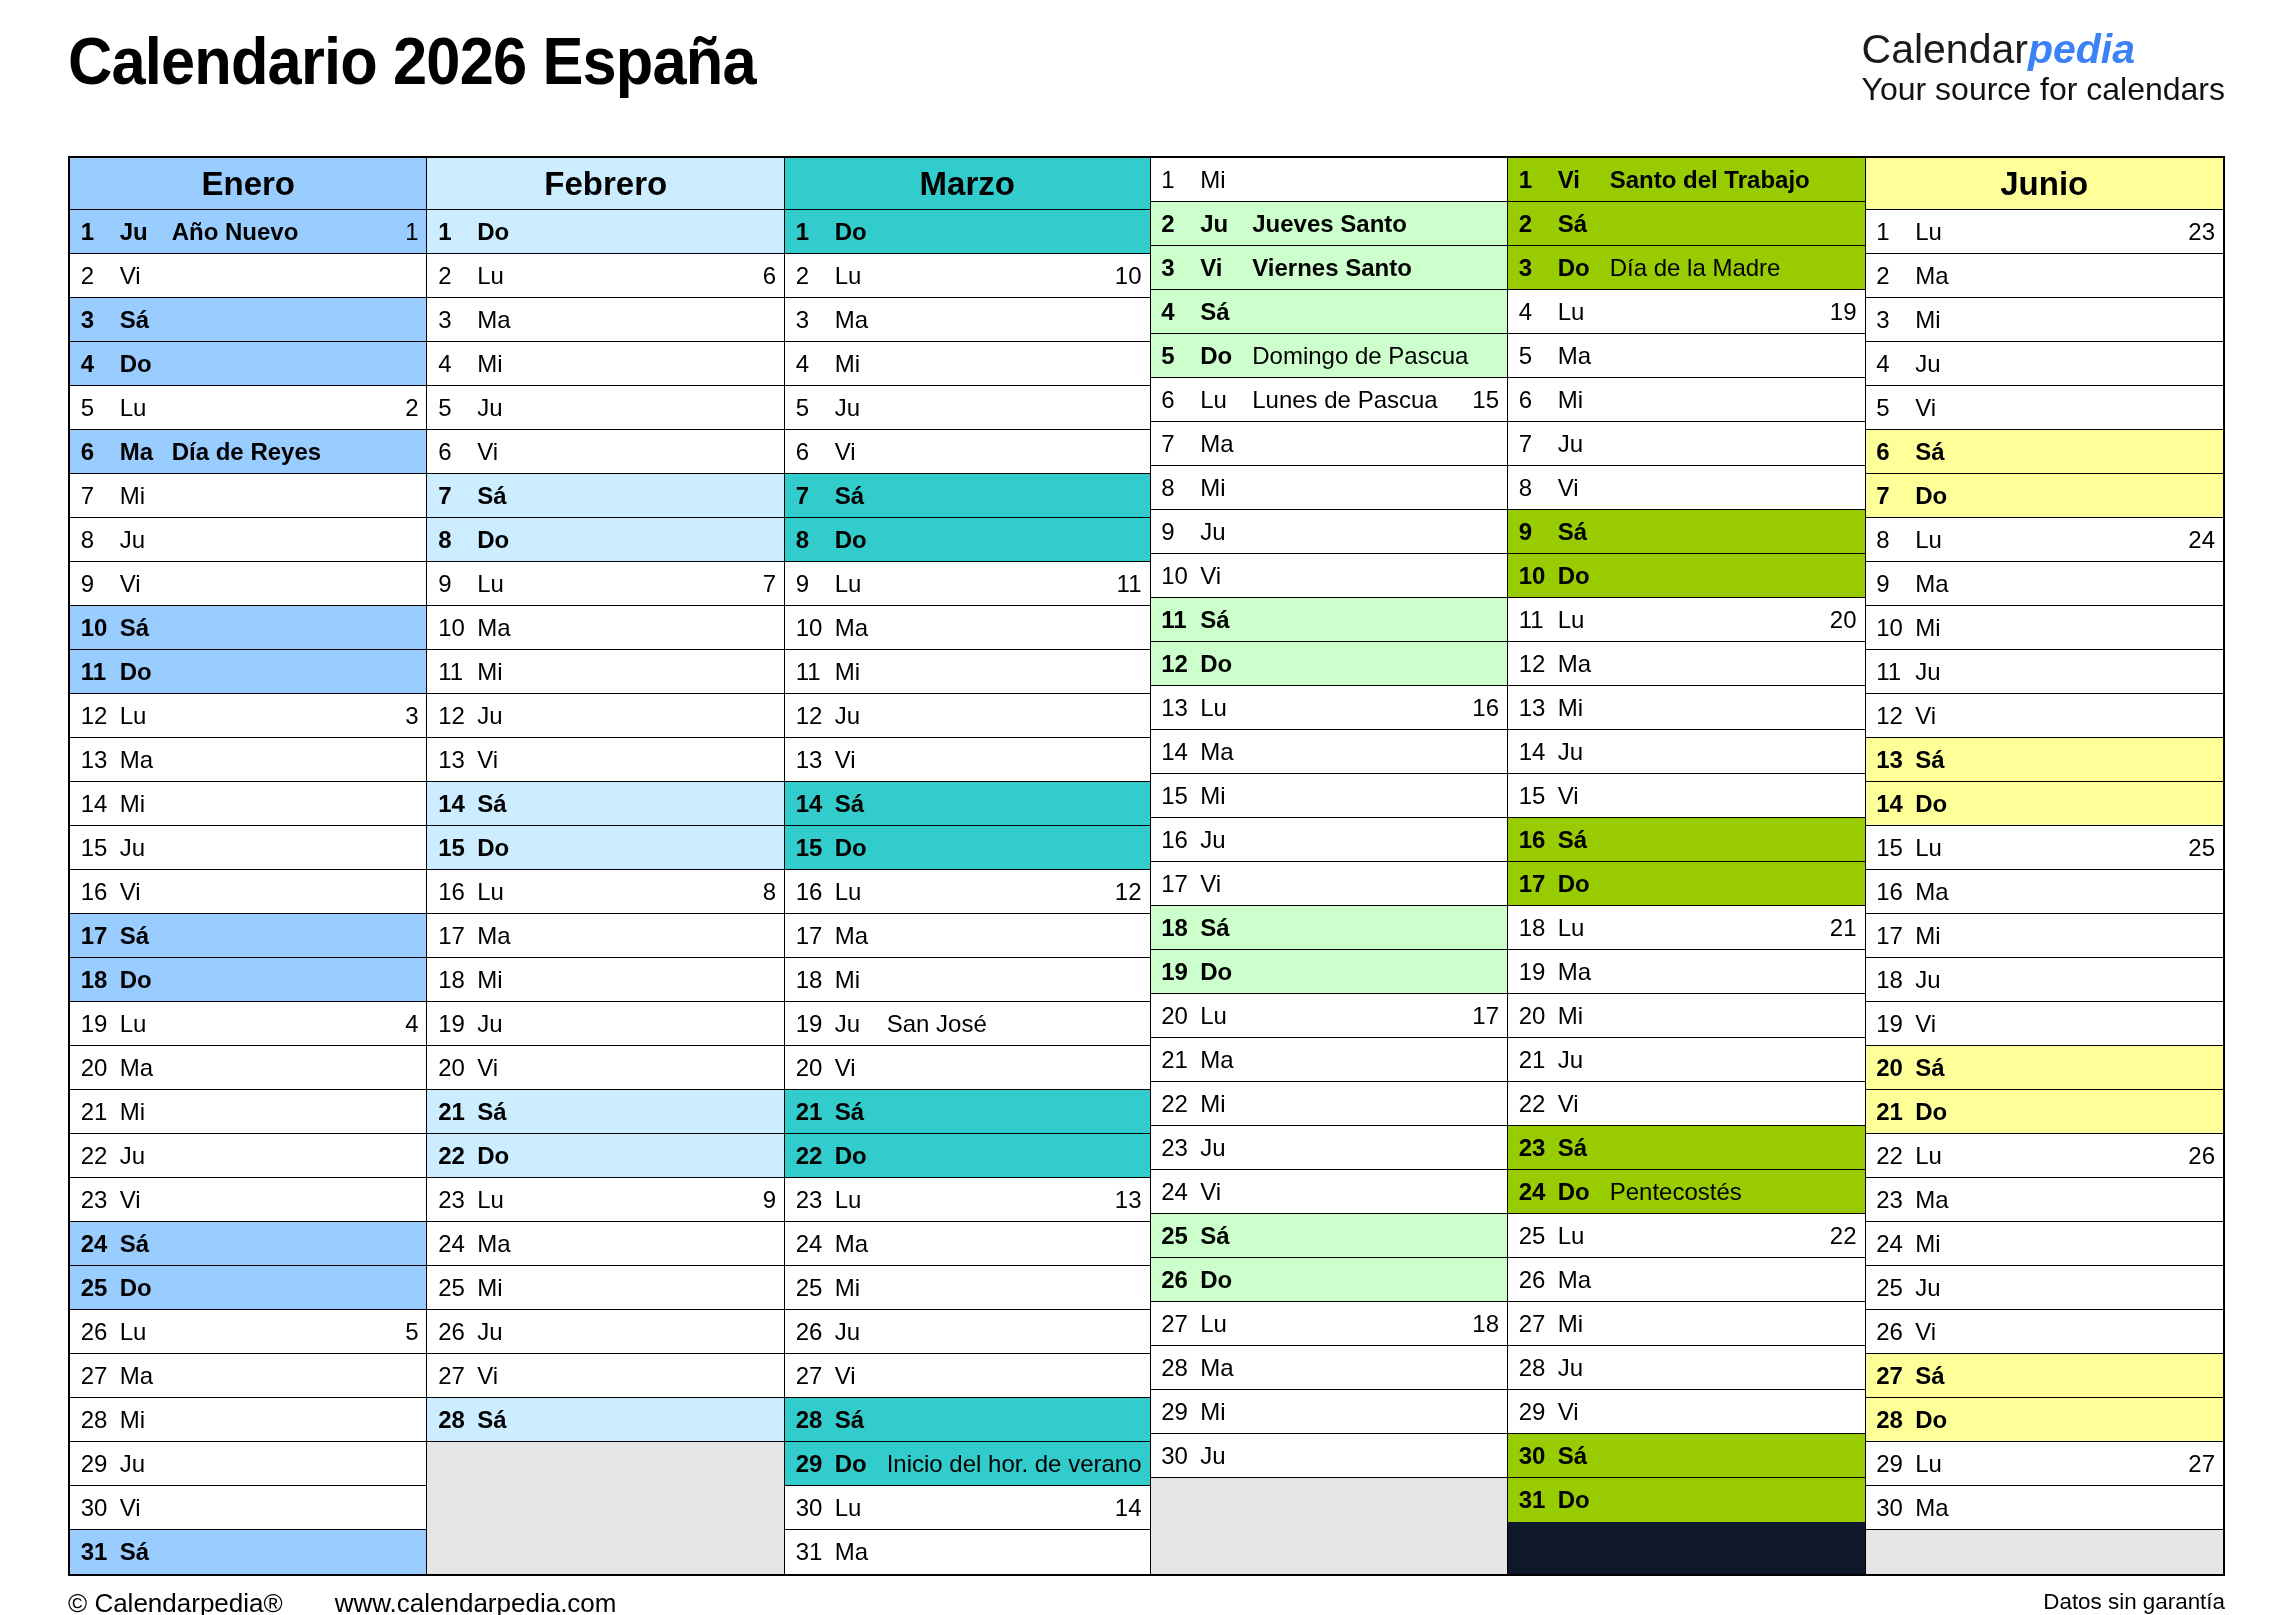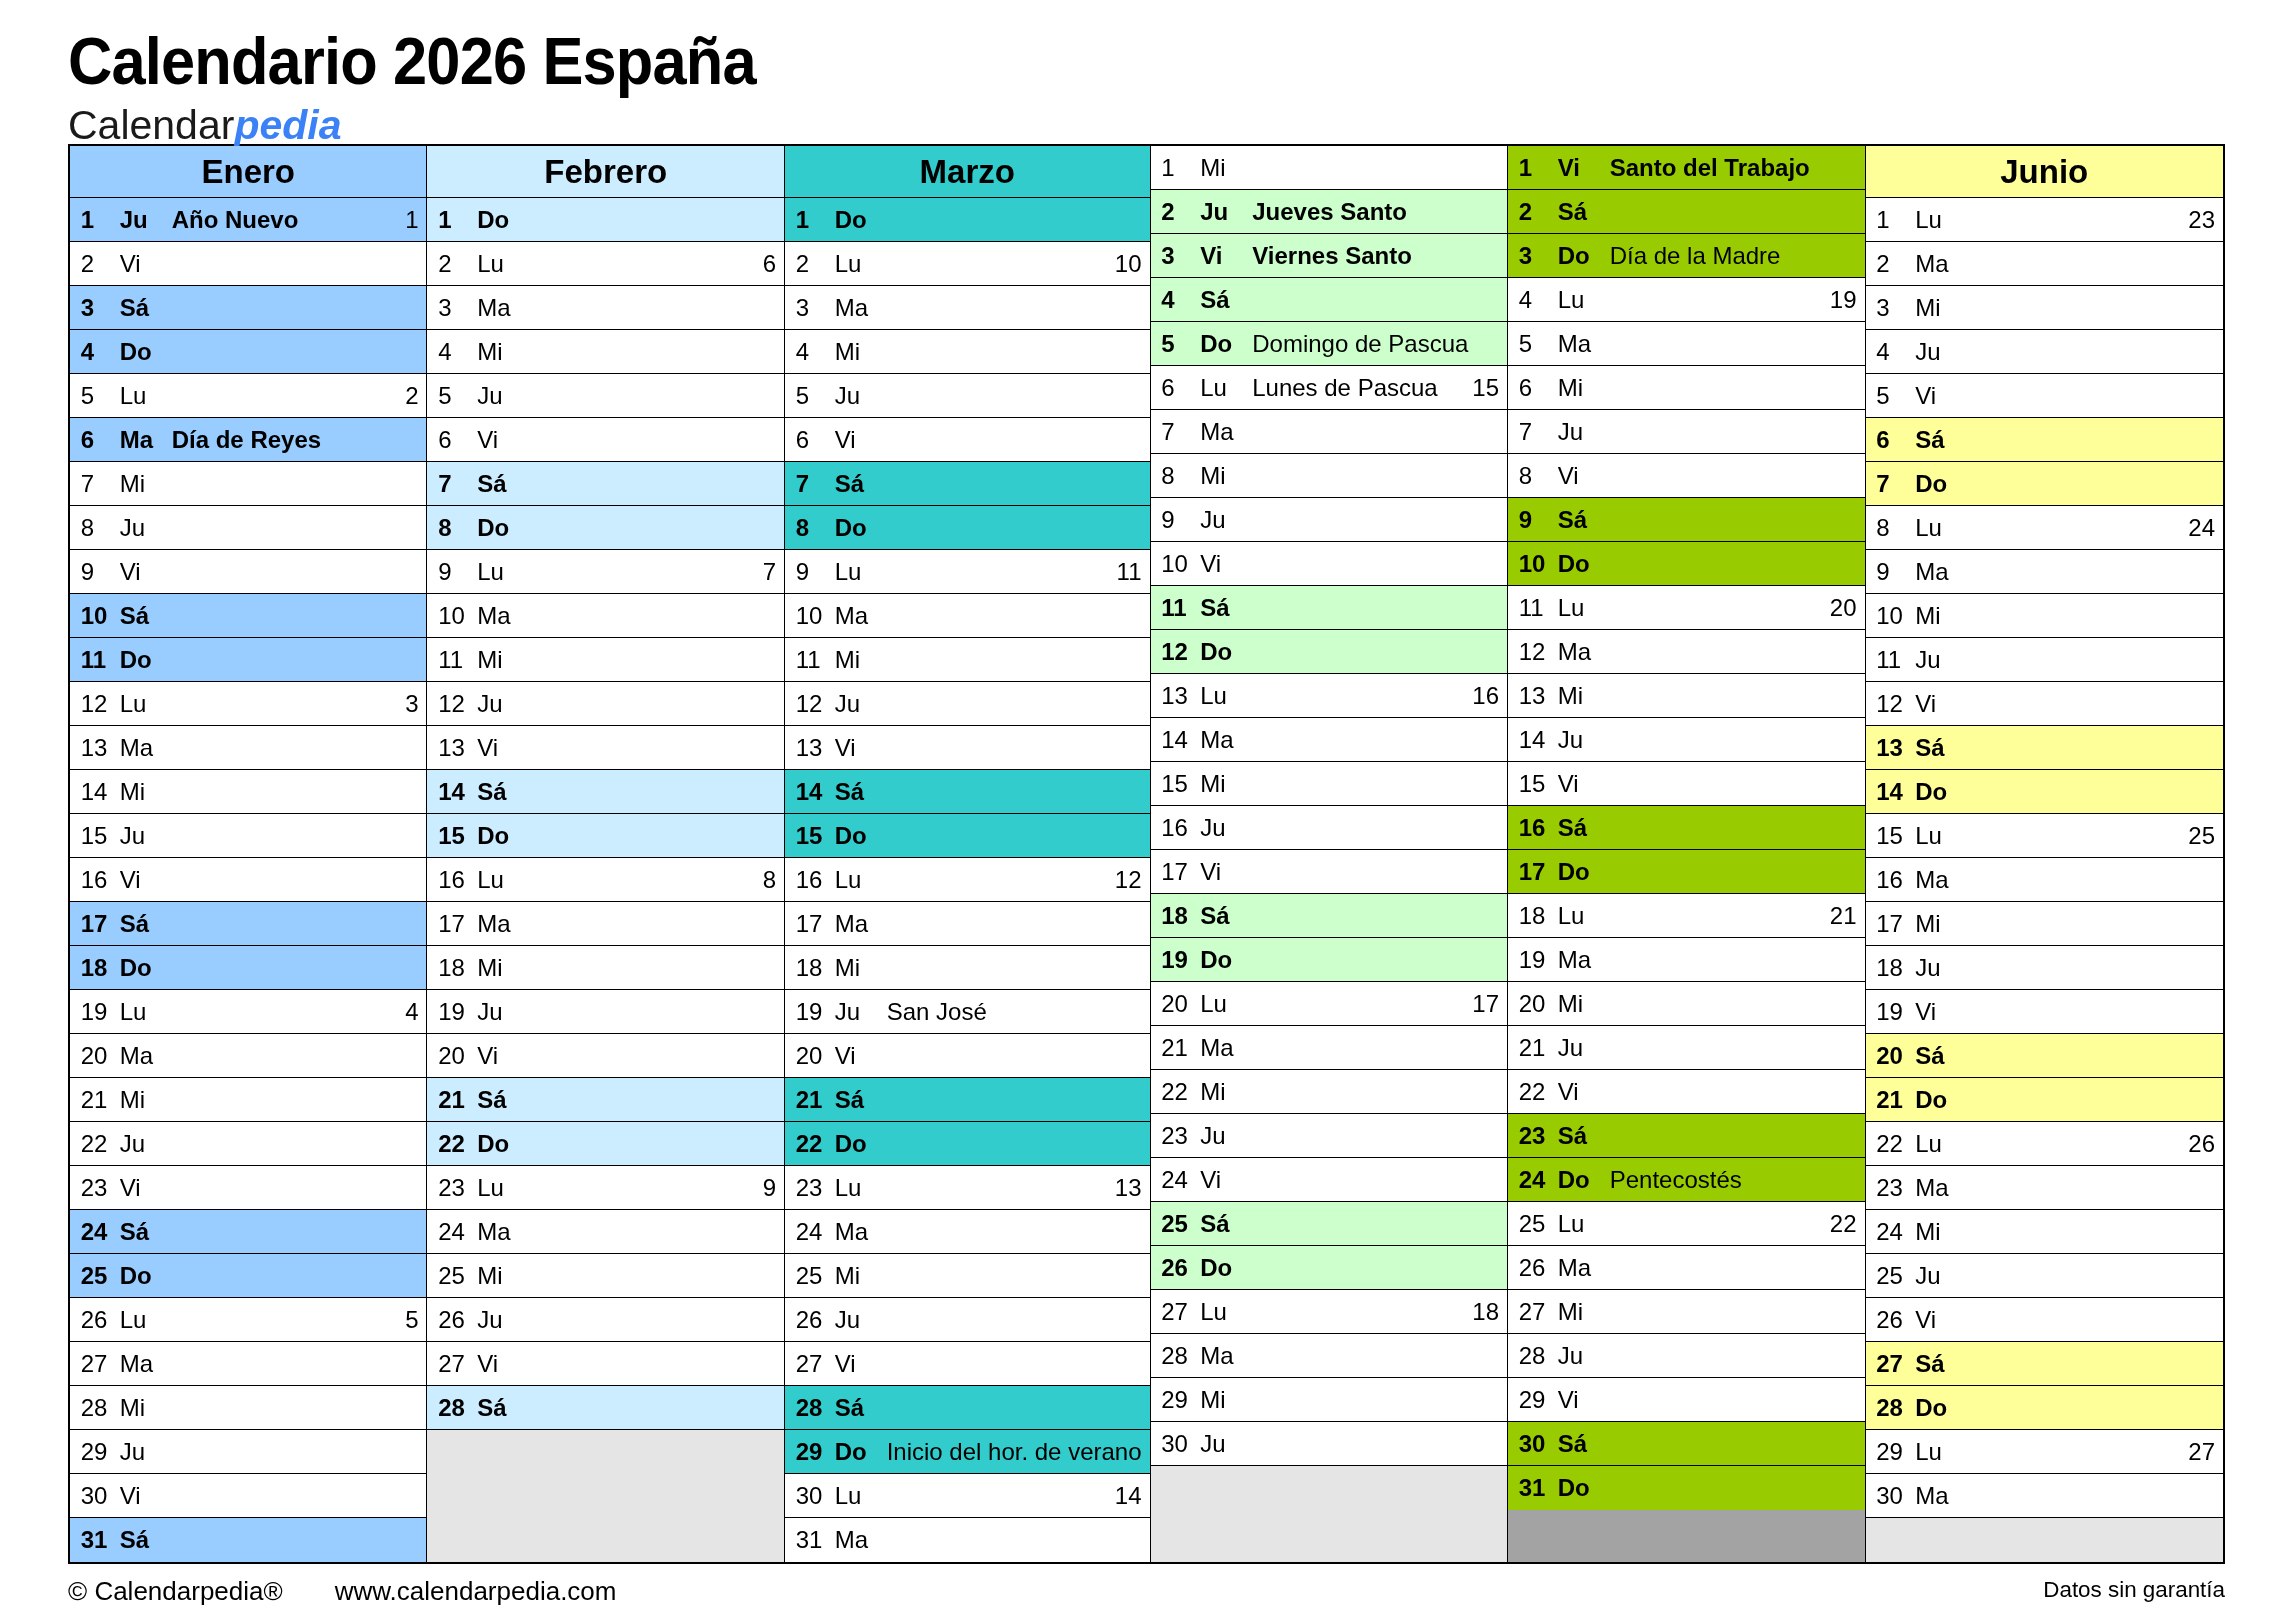--- a/index.html
+++ b/index.html
@@ -5,35 +5,35 @@
 <style>
   html,body{margin:0;padding:0;background:#fff;}
   body{
     width:2293px;height:1616px;
     font-family:"Liberation Sans", sans-serif;
     color:#000;box-sizing:border-box;position:relative;
   }
   .page{padding:23px 68px 0 68px;}
 
   
-  .topbar{display:flex;justify-content:space-between;align-items:flex-start;height:118px;flex-direction:column;}
+  .topbar{display:flex;justify-content:space-between;align-items:flex-start;height:118px;}
   .title{
     margin:0;font-size:66px;font-weight:bold;letter-spacing:-0.9px;
     transform:scaleX(.93);transform-origin:left top;white-space:nowrap;
   }
   .logo{text-align:left;padding-top:5.4px;}
   .logoline{font-size:41px;line-height:1.05;white-space:nowrap;}
   .lb{color:#1a1a1a;}
   .lr{color:#3b82f6;font-weight:bold;font-style:italic;}
   .tagline{font-size:32px;margin-top:0px;color:#111;}
 
   
   .cal{
     display:grid;grid-template-columns:repeat(6,1fr);
-    border:2.7px solid #000;margin-top:3px;background:#a3a3a3;
+    border:2.7px solid #000;margin-top:15px;background:#0f172a;
   }
   .month{display:flex;flex-direction:column;border-right:1.8px solid #000;}
   .month:last-child{border-right:none;}
   .mh{
     height:51px;flex:none;background:var(--mc);
     border-bottom:1.8px solid #000;
     display:flex;align-items:center;justify-content:center;
     font-size:33px;font-weight:bold;
   }
   .row{

